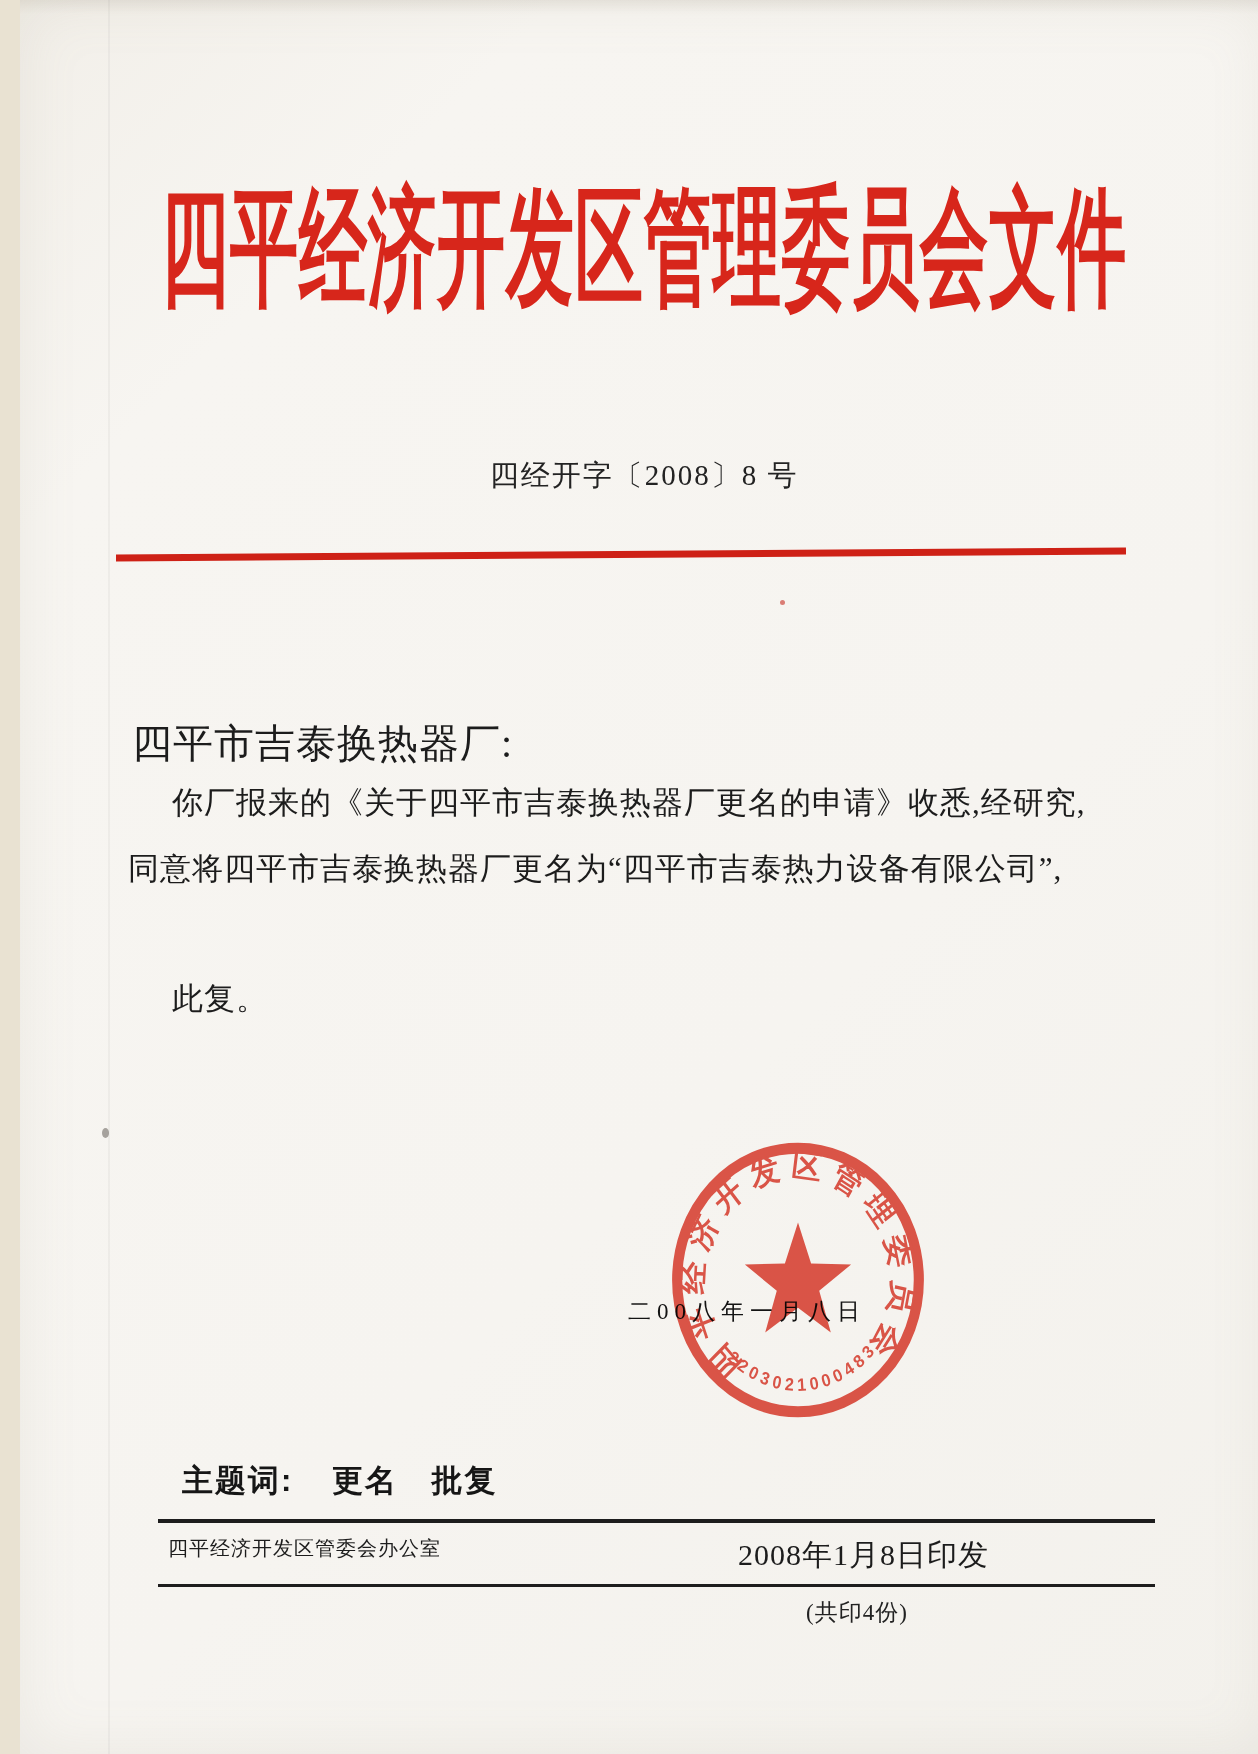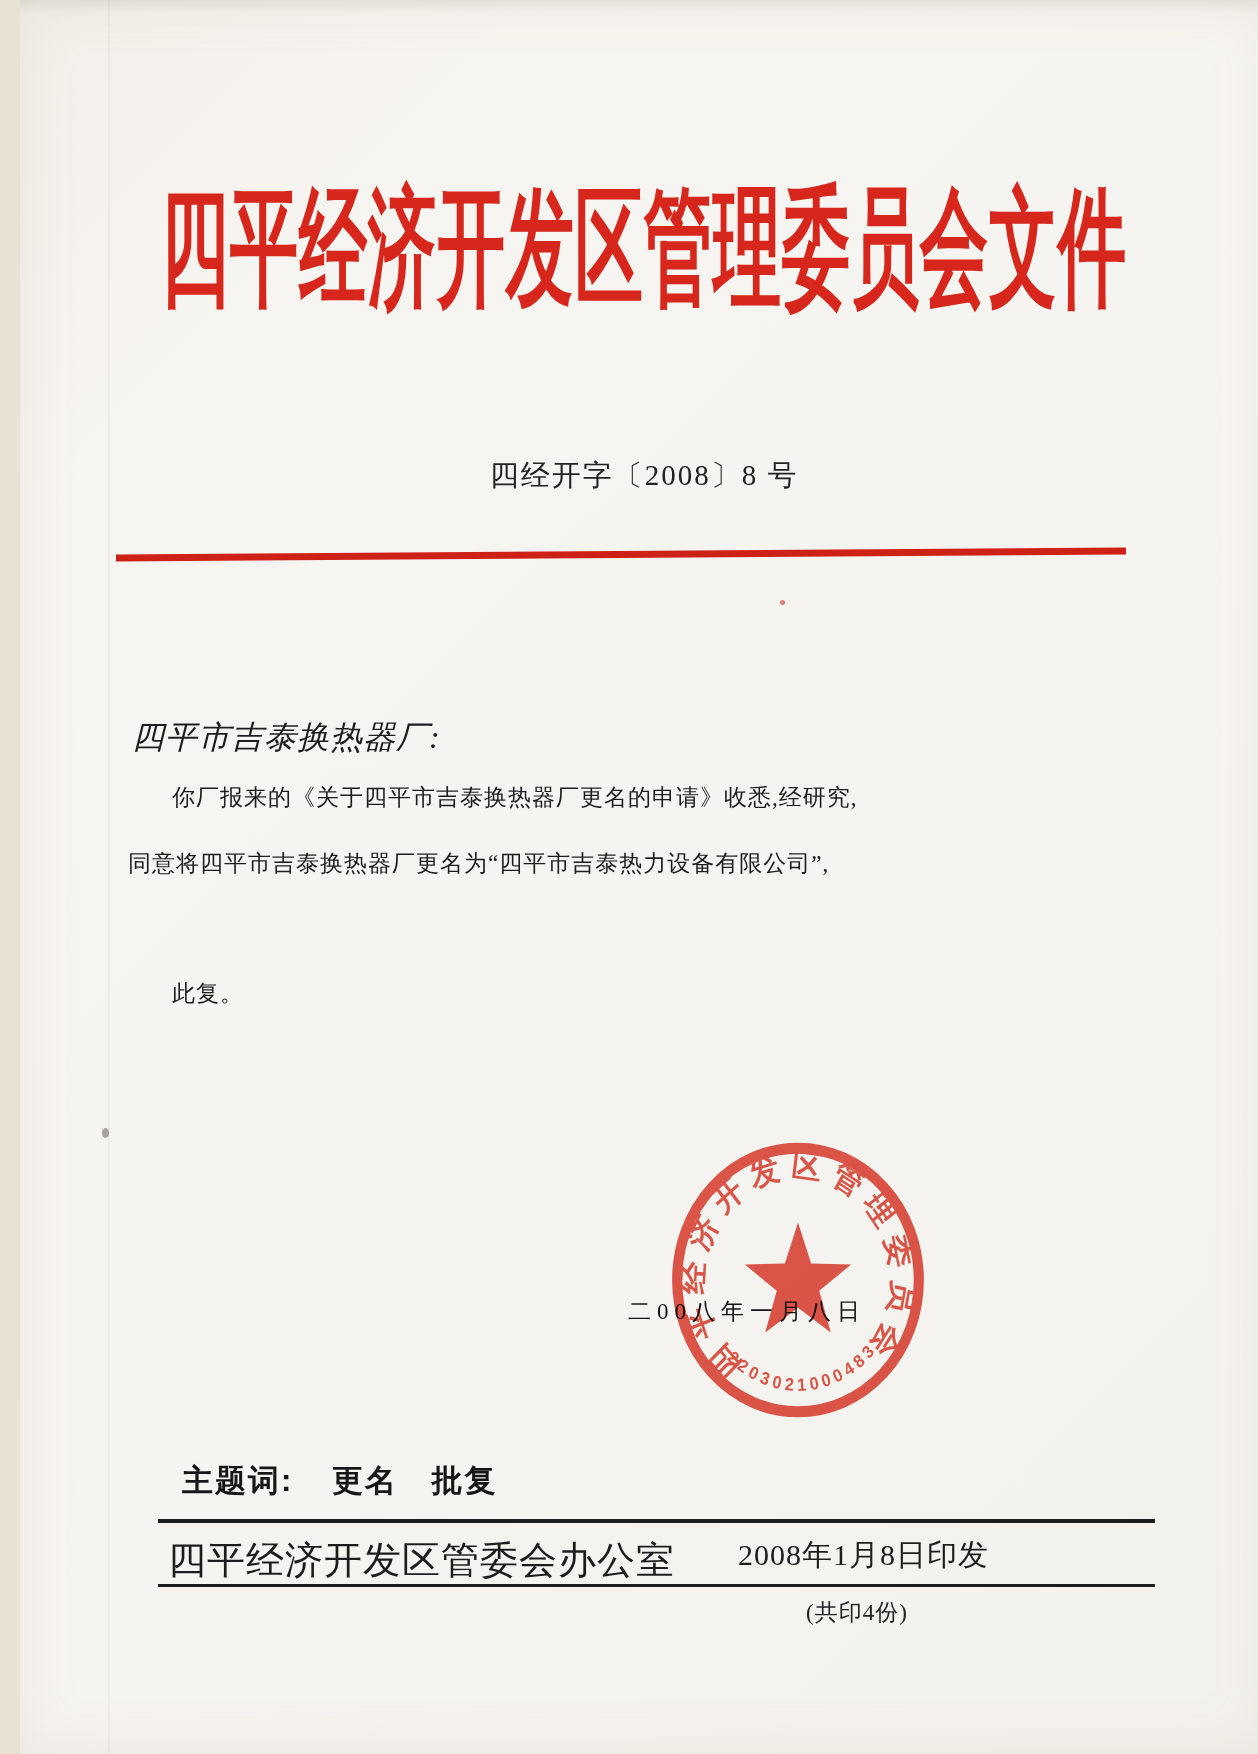--- a/index.html
+++ b/index.html
@@ -39,24 +39,24 @@
   .red-rule{
     position:absolute;left:96px;top:551px;width:1010px;height:7px;
     transform:rotate(-0.4deg);
   }
   .subject-title{
     position:absolute;left:0;top:613px;width:1248px;text-align:center;
     font-size:35px;font-weight:bold;color:#181818;letter-spacing:2px;
     font-family:"Liberation Sans","DejaVu Sans",sans-serif;
   }
   .salutation{
-    position:absolute;left:112px;top:716px;font-size:32px;color:#1c1c1c;letter-spacing:1px;font-style:italic;
+    position:absolute;left:112px;top:716px;font-size:40px;color:#1c1c1c;letter-spacing:1px;
   }
   .body-line{
-    position:absolute;left:108px;width:1000px;font-size:23px;color:#1c1c1c;
+    position:absolute;left:108px;width:1000px;font-size:31px;color:#1c1c1c;
     white-space:nowrap;letter-spacing:1px;
   }
   .indent{padding-left:44px;}
   .line1{top:782px;}
   .line2{top:848px;}
   .line3{top:914px;}
   .closing{top:978px;}
   .doc-date{
     position:absolute;left:608px;top:1296px;font-size:23px;color:#131313;
     letter-spacing:6px;white-space:nowrap;z-index:1;
@@ -71,21 +71,21 @@
   }
   .kw-term1{margin-left:28px;}
   .kw-term2{margin-left:23px;}
   .footer-rule-top{
     position:absolute;left:138px;top:1519px;width:997px;height:4px;background:#1d1d1d;
   }
   .footer-rule-bottom{
     position:absolute;left:138px;top:1584px;width:997px;height:3px;background:#1d1d1d;
   }
   .footer-office{
-    position:absolute;left:148px;top:1535px;font-size:38px;color:#1c1c1c;letter-spacing:1px;
+    position:absolute;left:148px;top:1535px;font-size:20px;color:#1c1c1c;letter-spacing:1px;
   }
   .footer-printdate{
     position:absolute;left:718px;top:1535px;font-size:30px;color:#1c1c1c;letter-spacing:1px;
   }
   .footer-copies{
     position:absolute;left:786px;top:1597px;font-size:23px;color:#222;letter-spacing:1px;
   }
   .red-streak{
     position:absolute;left:1242px;top:672px;width:5px;height:128px;
     background:#d96b66;opacity:0.55;border-radius:3px;transform:rotate(2deg);

